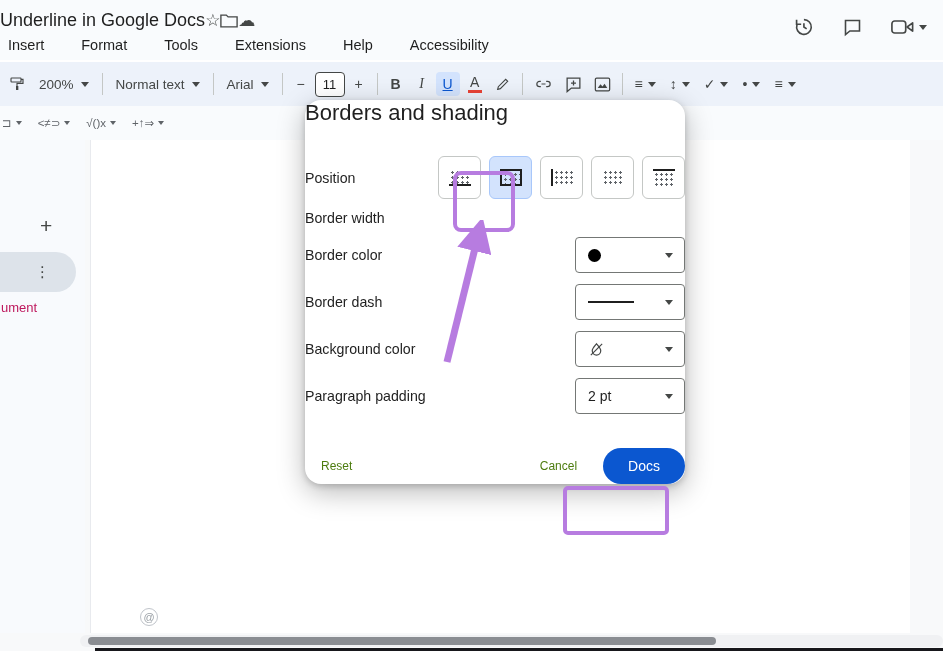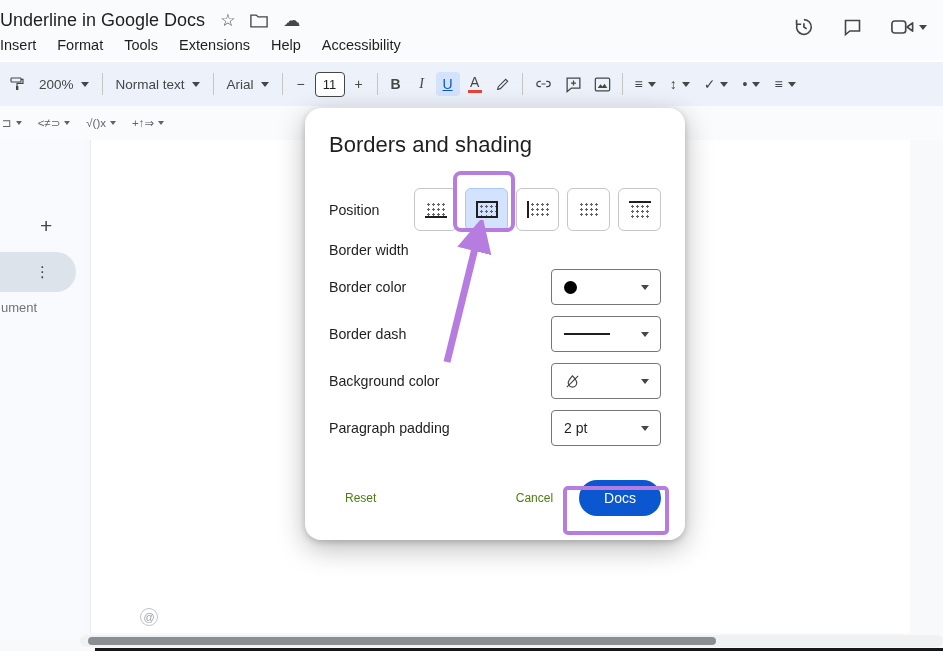--- a/index.html
+++ b/index.html
@@ -8,27 +8,27 @@
     position: relative;
     font-family: "Liberation Sans", "DejaVu Sans", sans-serif;
     background: #fff;
     overflow: hidden;
     color: #1f1f1f;
   }
   .stage { position: absolute; inset: 0; }
 
   
   .titlebar { position: absolute; top: 0; left: 0; right: 0; height: 60px; background: #f9fbfd; }
-  .title-row { display: flex; align-items: center; gap: 15px; padding-top: 10px; height: 30px; }
+  .title-row { display: flex; align-items: center; padding-top: 10px; height: 30px; }
   .doc-title { font-size: 18px; color: #1f1f1f; white-space: nowrap; }
   .t-icon { color: #444746; font-size: 17px; display: inline-flex; align-items: center; }
   .top-right { position: absolute; right: 16px; top: 16px; display: flex; gap: 28px; align-items: center; color: #444746; }
   .top-right span { display: inline-flex; align-items: center; gap: 5px; }
   .menubar { position: absolute; left: 0; top: 36px; display: flex; gap: 21px; font-size: 14.5px; color: #1f1f1f; }
-  .menu-item { padding: 1px 0; cursor: default; }
+  .menu-item { padding: 1px 8px; cursor: default; }
 
   
   .toolbar {
     position: absolute; top: 62px; left: 0; right: 0; height: 44px;
     background: #edf2fa; display: flex; align-items: center; gap: 2px;
     padding: 0 4px; color: #444746; font-size: 13.5px; white-space: nowrap;
   }
   .tbtn { display: inline-flex; align-items: center; gap: 7px; padding: 4px 7px; border-radius: 4px; }
   .tb-icon { min-width: 24px; text-align: center; padding: 4px 5px; border-radius: 4px; display: inline-flex; justify-content: center; align-items: center; font-size: 14px; }
   .divider { width: 1px; height: 22px; background: #c4c7c5; margin: 0 4px; flex: none; }
@@ -46,30 +46,30 @@
   .eqbar { position: absolute; top: 106px; left: 0; right: 0; height: 34px; background: #f9fbfd; display: flex; align-items: center; gap: 16px; padding-left: 2px; color: #5f6368; font-size: 11.5px; }
   .eq-item { display: inline-flex; align-items: center; gap: 4px; }
   .eq-item .caret { border-left-width: 3px; border-right-width: 3px; border-top-width: 4px; border-top-color: #5f6368; }
 
   
   .canvas { position: absolute; top: 140px; left: 0; right: 0; bottom: 0; background: #f8f9fa; }
   .paper { position: absolute; left: 90px; top: 0; width: 820px; bottom: 18px; background: #ffffff; border-left: 1px solid #e8eaee; }
   .tabs-rail { position: absolute; left: 0; top: 0; width: 85px; bottom: 18px; background: #f8fafd; }
   .add-tab { position: absolute; left: 40px; top: 74px; font-size: 21px; color: #444746; }
   .tab-pill { position: absolute; left: -18px; top: 112px; width: 94px; height: 40px; background: #dde3ea; border-radius: 20px; display: flex; align-items: center; justify-content: flex-end; padding-right: 26px; color: #444746; font-size: 15px; }
-  .tab-label { position: absolute; left: 1px; top: 160px; font-size: 13px; color: #737373; }
+  .tab-label { position: absolute; left: 1px; top: 160px; font-size: 13px; color: #be185d; }
   .at-badge { position: absolute; left: 140px; top: 468px; width: 18px; height: 18px; border: 1.5px solid #c0c4ca; border-radius: 50%; color: #9aa0a6; font-size: 11px; display: flex; align-items: center; justify-content: center; }
   .scroll-track { position: absolute; left: 80px; right: 0; bottom: 4px; height: 12px; background: #f0f1f3; border-radius: 6px; }
   .scroll-thumb { position: absolute; left: 8px; top: 2px; width: 628px; height: 8px; background: #8a8d92; border-radius: 4px; }
   .bottom-line { position: absolute; left: 95px; right: 0; bottom: 0; height: 3px; background: #17171b; }
 
   
   .dialog {
-    position: absolute; left: 305px; top: 108px; width: 380px;
-    background: #fff; border-radius: 16px; padding: 24px;
+    position: absolute; left: 305px; top: 100px; width: 380px;
+    background: #fff; border-radius: 16px; 
     box-shadow: 0 8px 28px rgba(0,0,0,.28), 0 2px 6px rgba(0,0,0,.18);
     z-index: 10;
   }
   .dlg-title { font-size: 22px; font-weight: 400; color: #1f1f1f; line-height: 26px; }
   .row { display: flex; align-items: center; justify-content: space-between; }
   .pos-row { margin-top: 30px; }
   .sel-row { margin-top: 11px; }
   .lbl { font-size: 14.2px; color: #1f1f1f; }
   .pos-group { display: flex; gap: 8px; }
   .pos-btn { width: 43px; height: 43px; border: 1px solid #c4c7c5; border-radius: 6px; background: #fff; display: flex; align-items: center; justify-content: center; }

